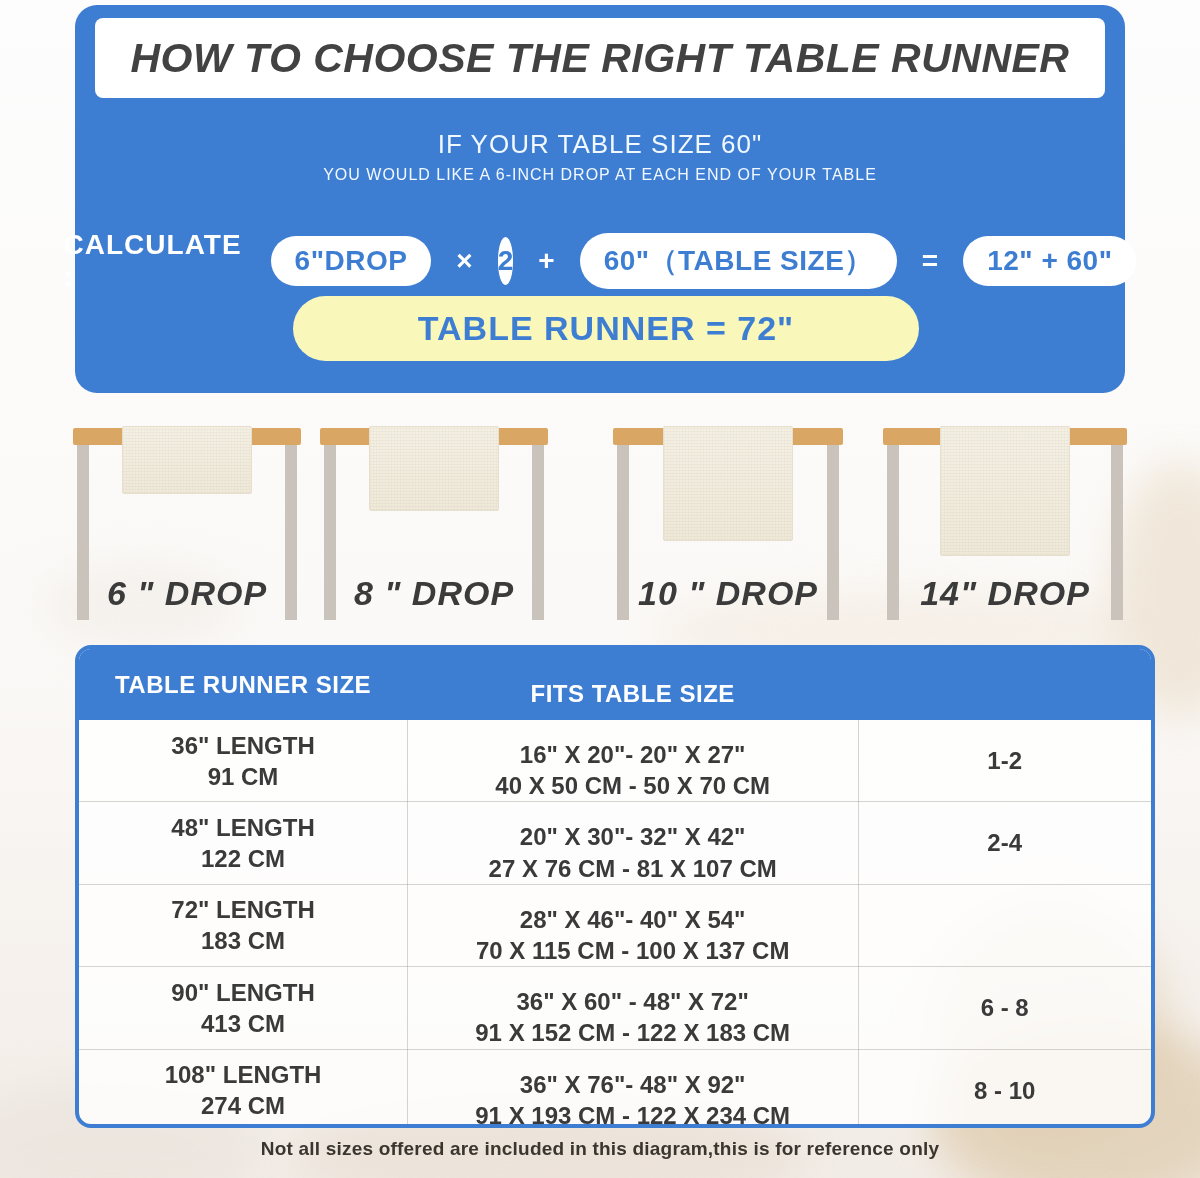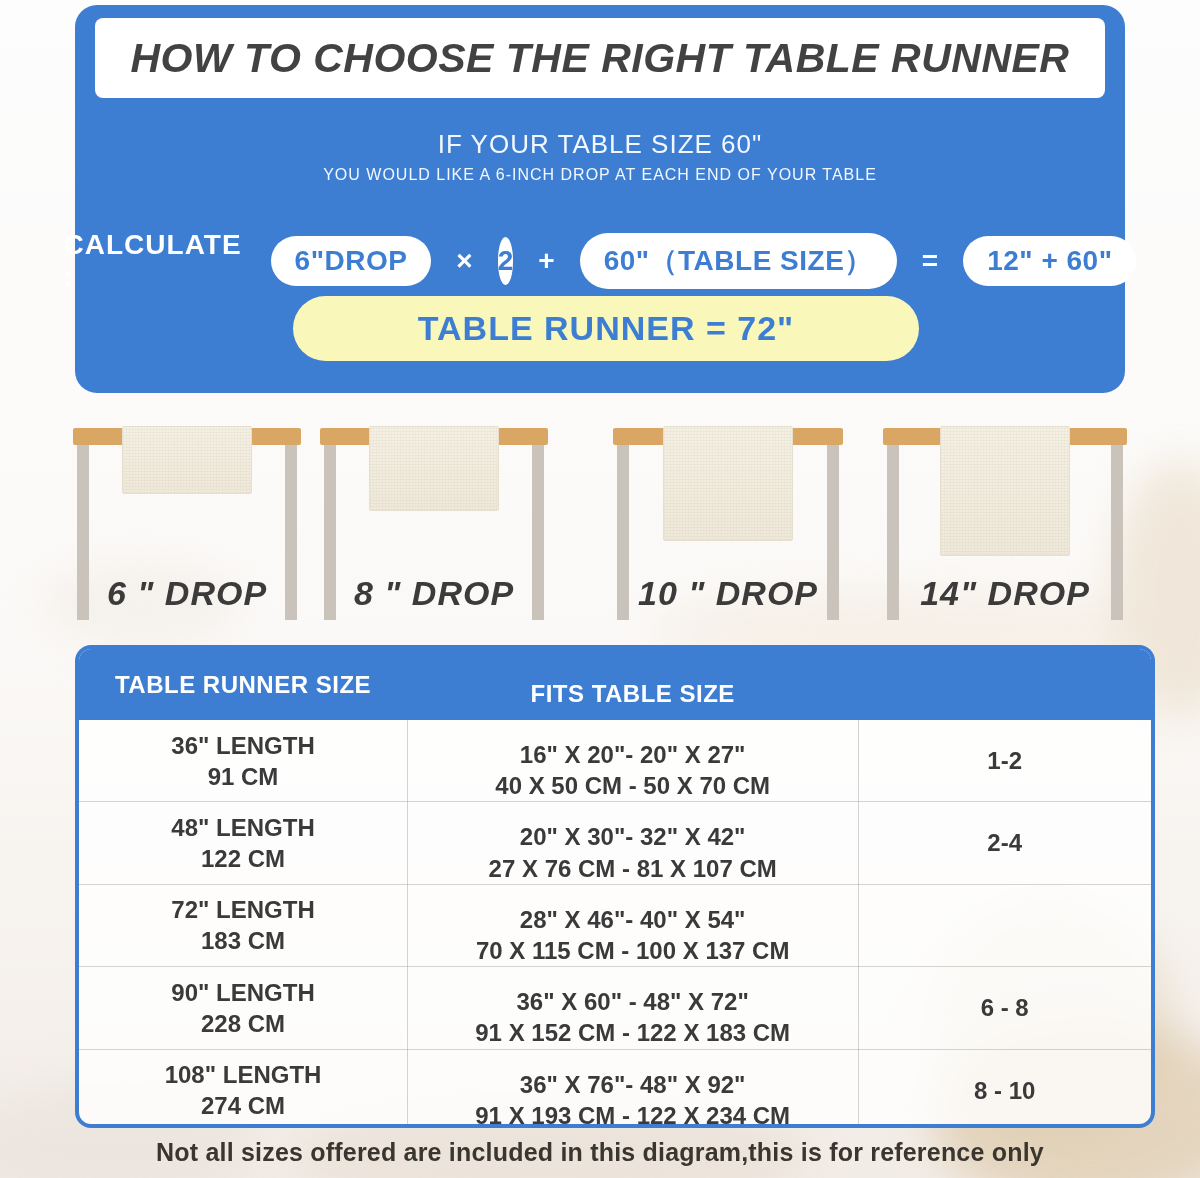--- a/index.html
+++ b/index.html
@@ -107,21 +107,21 @@
   .vsep{position:absolute;top:0;bottom:0;width:1px;background:rgba(165,160,152,.45);z-index:1;}
   .vsep.v1{left:30.6%;}
   .vsep.v2{left:72.7%;}
   .trow{flex:1;display:flex;align-items:center;}
   .trow + .trow{border-top:1px solid rgba(165,160,152,.45);}
   .cell{display:flex;flex-direction:column;align-items:center;justify-content:center;
         font-size:24px;font-weight:bold;color:#3a3a3a;line-height:1.3;text-align:center;}
   
   .footer-note{
     position:absolute;left:0;right:0;top:1138px;text-align:center;
-    font-size:25px;font-weight:bold;color:#3a362f;letter-spacing:.2px;
+    font-size:19px;font-weight:bold;color:#3a362f;letter-spacing:.2px;
   }
 </style>
 </head>
 <body>
 
 <div class="blob b1"></div>
 <div class="blob b2"></div>
 <div class="blob b3"></div>
 <div class="blob b4"></div>
 <div class="blob b5"></div>
@@ -224,21 +224,21 @@
       </div>
       <div class="cell col2">
         <span>28" X 46"- 40" X 54"</span>
         <span>70 X 115 CM - 100 X 137 CM</span>
       </div>
     </div>
 
     <div class="trow">
       <div class="cell col1">
         <span>90" LENGTH</span>
-        <span>228 CM</span>
+        <span>413 CM</span>
       </div>
       <div class="cell col2">
         <span>36" X 60" - 48" X 72"</span>
         <span>91 X 152 CM - 122 X 183 CM</span>
       </div>
       <div class="cell col3">
         <span>6 - 8</span>
       </div>
     </div>
 

